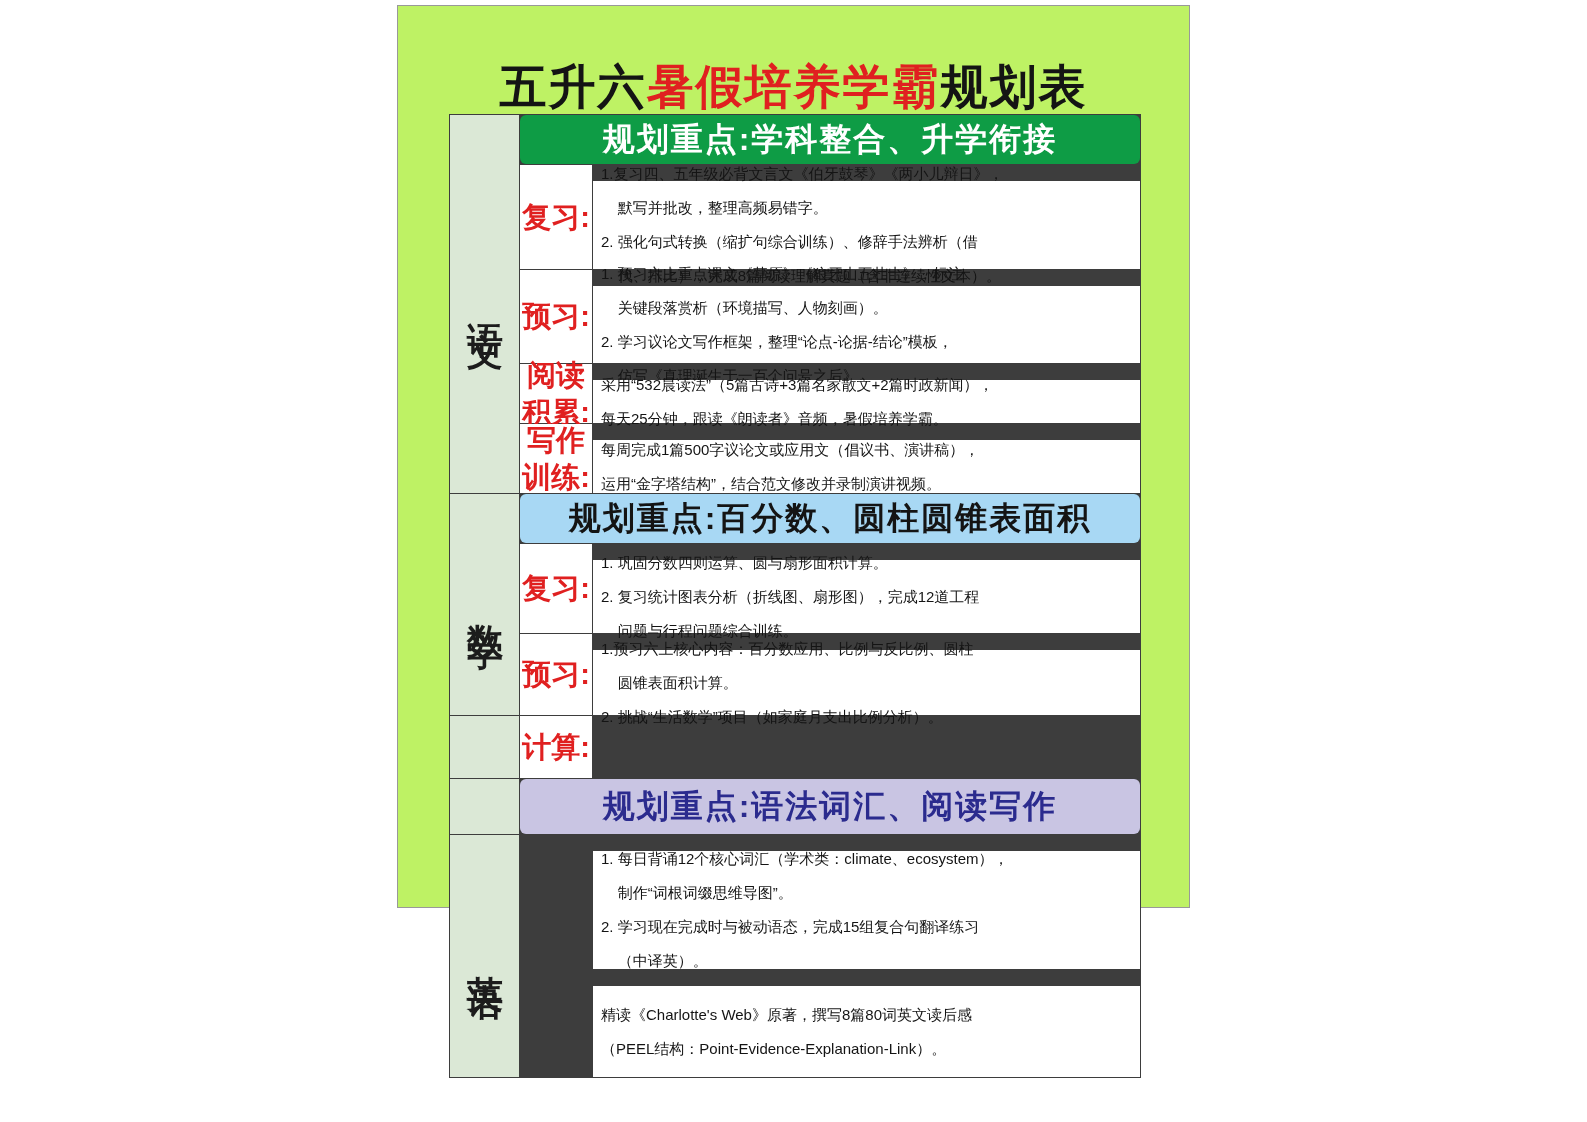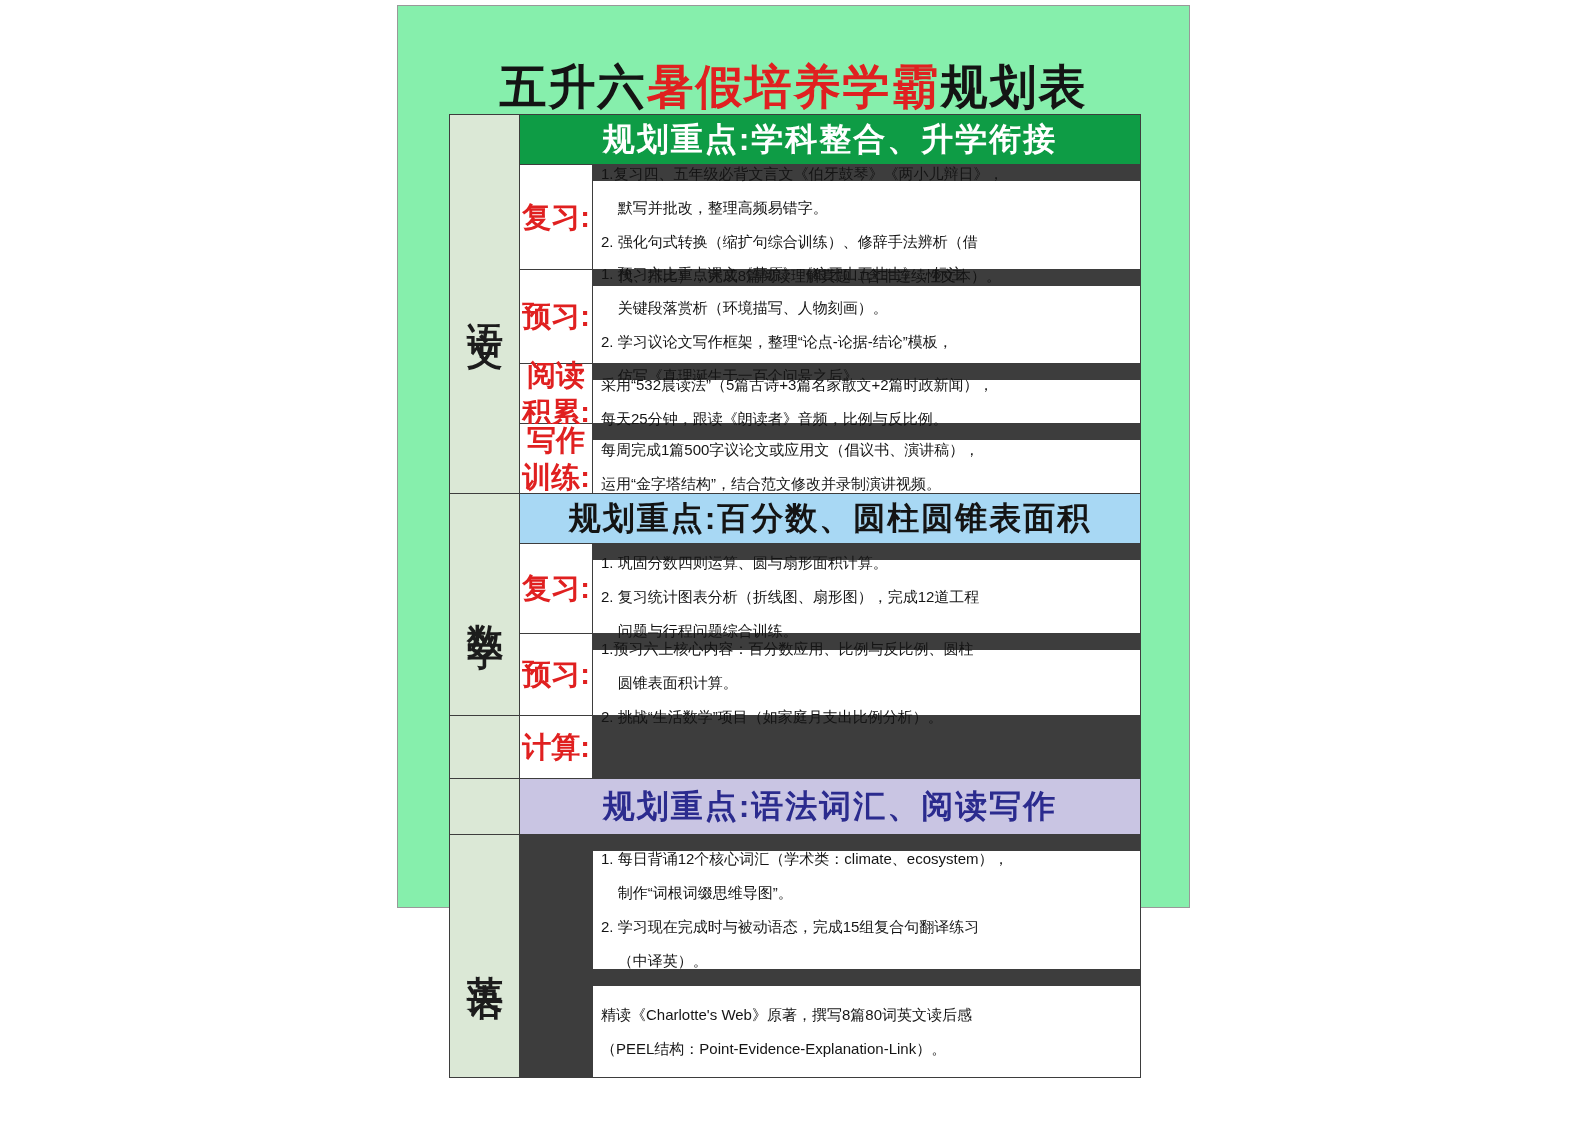--- a/index.html
+++ b/index.html
@@ -7,21 +7,21 @@
     width: 1587px; height: 1122px;
     background: #ffffff;
     font-family: "Liberation Sans", sans-serif;
     color: #111;
   }
   .card {
     position: absolute;
     left: 397px; top: 5px;
     width: 793px; height: 903px;
     border: 1px solid #999;
-    background: #86efac;
+    background: #bef264;
     box-sizing: border-box;
   }
   .title {
     position: absolute;
     left: 0; top: 50px; width: 100%;
     text-align: center;
     font-size: 47px;
     font-weight: 800;
     letter-spacing: 2px;
     white-space: nowrap;
@@ -54,20 +54,21 @@
     font-weight: 700;
     letter-spacing: 10px;
     color: #1c1c1c;
   }
 
   .hdr {
     display: flex; align-items: center; justify-content: center;
     font-size: 32px; font-weight: 800;
     letter-spacing: 2px;
     white-space: nowrap;
+    border-radius: 6px;
   }
   .hdr.green  { background: var(--header-green, #0e9c45);  color: #ffffff; }
   .hdr.blue   { background: var(--header-blue, #a8d8f4);   color: #141414; }
   .hdr.purple { background: var(--header-purple, #c9c5e3); color: var(--header-purple-text, #2b2b8e); text-align: right; }
 
   .lbl {
     display: flex; align-items: center; justify-content: center;
     color: var(--accent-red, #e02020);
     font-weight: 800;
     font-size: 29px;
@@ -109,21 +110,21 @@
 
     <div class="cell lbl" style="grid-area:3/2/4/3">预习:</div>
     <div class="cell content" style="grid-area:3/3/4/4">1. 预习六上重点课文《草原》《狼牙山五壮士》，标注
     关键段落赏析（环境描写、人物刻画）。
 2. 学习议论文写作框架，整理“论点-论据-结论”模板，
     仿写《真理诞生于一百个问号之后》。</div>
 
     <div class="cell lbl" style="grid-area:4/2/5/3">阅读
 积累:</div>
     <div class="cell content" style="grid-area:4/3/5/4">采用“532晨读法”（5篇古诗+3篇名家散文+2篇时政新闻），
-每天25分钟，跟读《朗读者》音频，比例与反比例。</div>
+每天25分钟，跟读《朗读者》音频，暑假培养学霸。</div>
 
     <div class="cell lbl" style="grid-area:5/2/6/3">写作
 训练:</div>
     <div class="cell content" style="grid-area:5/3/6/4">每周完成1篇500字议论文或应用文（倡议书、演讲稿），
 运用“金字塔结构”，结合范文修改并录制演讲视频。</div>
 
     <div class="cell subject" style="grid-area:6/1/9/2">
       <span class="vtext">数学</span>
     </div>
     <div class="cell hdr blue" style="grid-area:6/2/7/4">规划重点:百分数、圆柱圆锥表面积</div>

